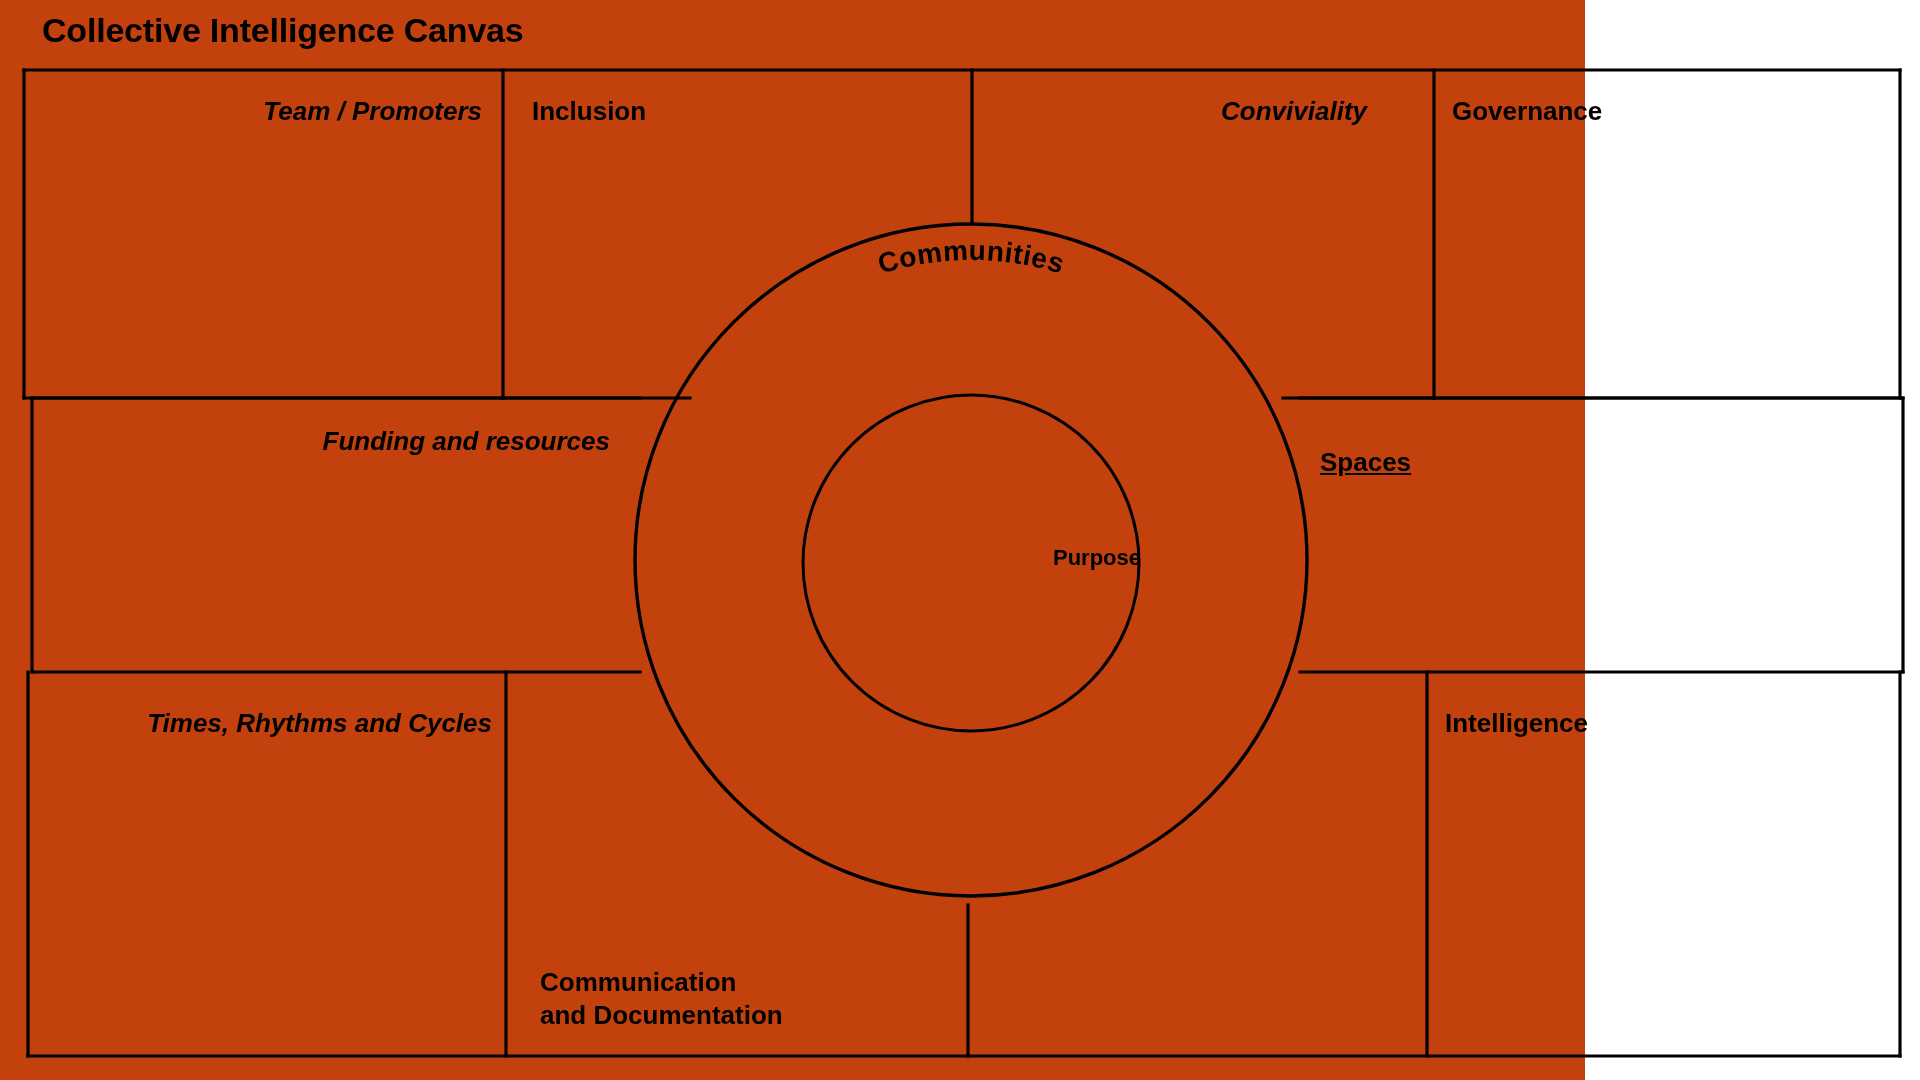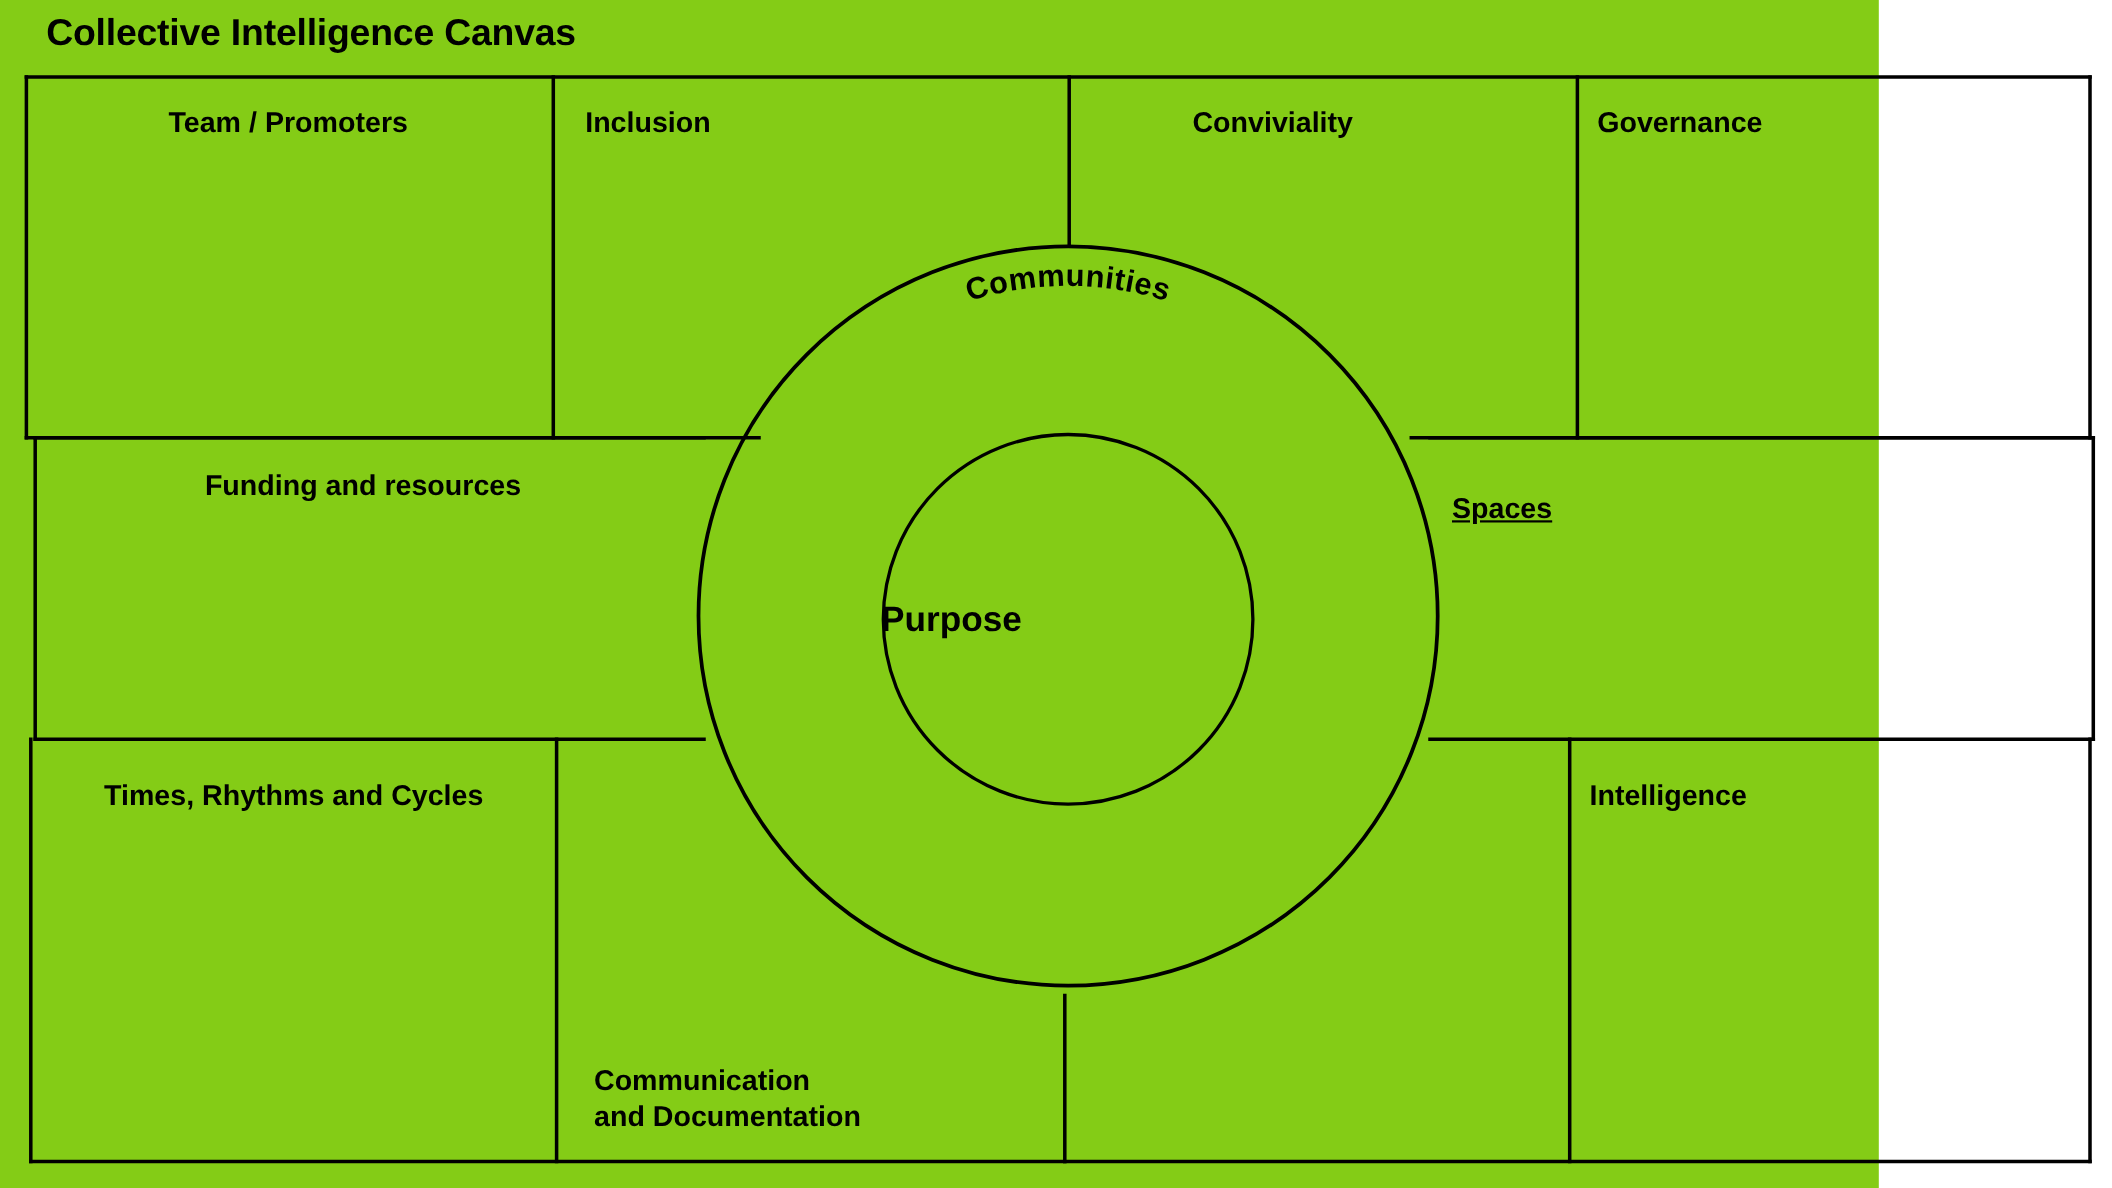--- a/index.html
+++ b/index.html
@@ -10,23 +10,23 @@
   body {
     width: 1920px;
     height: 1080px;
     overflow: hidden;
     font-family: "Liberation Sans", sans-serif;
     color: #000000;
   }
 
   #canvas-root {
     position: relative;
-    width: 1708px;
+    width: 1585px;
     height: 1080px;
-    background: #84cc16;
+    background: #c2410c;
   }
 
   
   .canvas-title {
     position: absolute;
     left: 42px;
     top: 13px;
     font-size: 34px;
     font-weight: 700;
     letter-spacing: -0.2px;
@@ -47,29 +47,29 @@
 
   
   .cell-label {
     position: absolute;
     font-size: 26px;
     font-weight: 700;
     line-height: 1.28;
     color: #000000;
     white-space: pre-line;
   }
-  .lbl-left   { text-align: center; }
+  .lbl-left   { text-align: right; font-style: italic; }
   .lbl-right  { }
 
   
   .circle-center-label {
     position: absolute;
     width: 340px;
-    text-align: left;
-    font-size: 32px;
+    text-align: right;
+    font-size: 22px;
     font-weight: 700;
     color: #000000;
   }
   #curved-text-svg {
     position: absolute;
     left: 0;
     top: 0;
     width: 1920px;
     height: 1080px;
     pointer-events: none;

